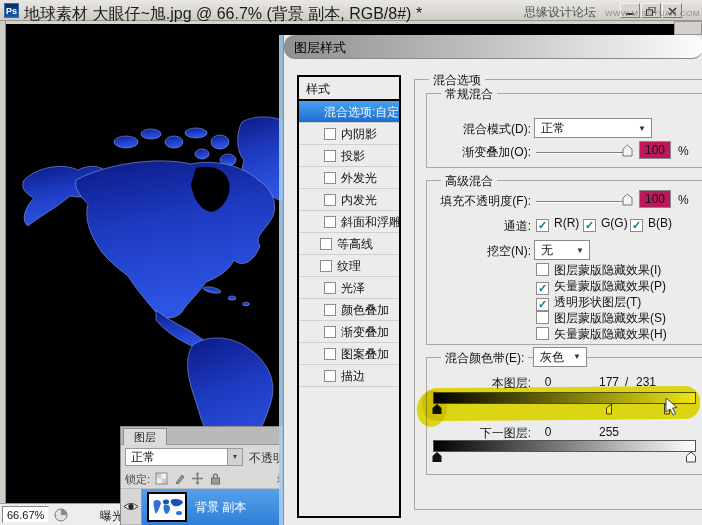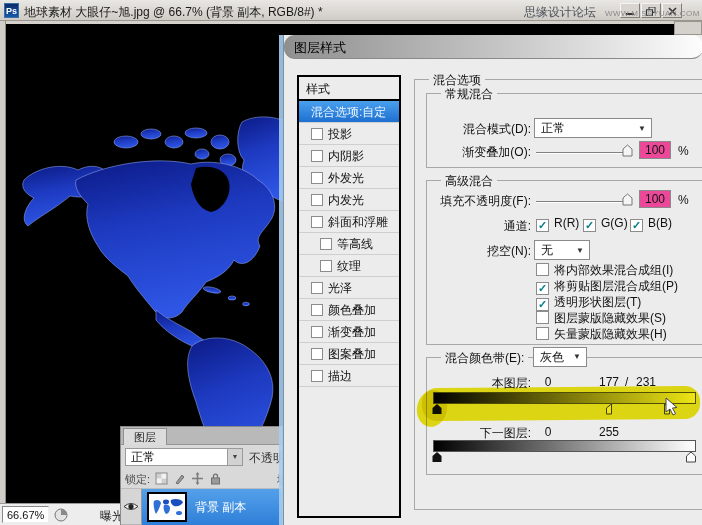--- a/index.html
+++ b/index.html
@@ -6,21 +6,21 @@
   html,body { width:702px; height:525px; overflow:hidden; }
   body { font-family:"Liberation Sans", sans-serif; background:#d4d1cc; position:relative; }
   #screen { position:absolute; width:702px; height:525px; overflow:hidden; }
 
   
   .titlebar { position:absolute; left:0; top:0; width:702px; height:21px;
     background:linear-gradient(#e9e7e3,#cfccc6); border-bottom:1px solid #9a968f; z-index:30; }
   .ps-badge { position:absolute; left:4px; top:3px; width:15px; height:15px;
     background:linear-gradient(#0b2c6b,#1659a9); color:#fff; font-size:9px; font-weight:bold;
     text-align:center; line-height:15px; border:1px solid #3a6ea5; }
-  .title-text { position:absolute; left:24px; top:4px; font-size:12px; color:#1a1a1a; white-space:nowrap;text-align:right; }
+  .title-text { position:absolute; left:24px; top:4px; font-size:16px; color:#1a1a1a; white-space:nowrap;text-align:right; }
   .forum { position:absolute; right:106px; top:4px; font-size:12px; color:#4a4f58; }
   .wbtn { position:absolute; top:3px; width:20px; height:15px; background:#d8d5d0;
     border:1px solid; border-color:#f5f4f2 #807c76 #807c76 #f5f4f2; text-align:center; }
   .wbtn svg { display:block; margin:3px auto 0; }
   .watermark { position:absolute; right:2px; top:9px; font-size:8px; letter-spacing:.5px;
     color:#8b8b8b; z-index:31; pointer-events:none;margin-left:40px; }
 
   
   .left-edge { position:absolute; left:0; top:21px; width:6px; height:504px; background:#d0cdc8;
     border-right:1px solid #8f8c86; z-index:2; }
@@ -75,21 +75,21 @@
     border-left:1px solid #7a92a8; box-shadow:-4px 0 0 rgba(165,205,238,.9); overflow:hidden; z-index:10; }
   .dlg-title { position:absolute; left:0; top:0; width:419px; height:24px;
     background:linear-gradient(90deg,#8f8f8f,#c9c9c9 55%,#fdfdfd); border-bottom:1px solid #8a8a8a;border-radius:11px; }
   .dlg-title span { position:absolute; left:10px; top:4px; font-size:13px; color:#000; }
 
   
   .styles-box { position:absolute; left:13px; top:40px; width:104px; height:443px;
     border:2px solid #000; background:#ececec; }
   .styles-header { height:24px; line-height:24px; padding-left:7px; font-size:12px; color:#111;
     border-bottom:2px solid #000; }
-  .sitem { height:22px; line-height:22px; font-size:12px; color:#111; padding-left:12px;
+  .sitem { height:22px; line-height:22px; font-size:12px; color:#111; padding-left:25px;
     border-bottom:1px solid #cfcfcf; background:#ececec; white-space:nowrap; overflow:hidden; }
   .sitem.selected { background:linear-gradient(#4aa0ee,#1e6fd0); color:#eaf6ff; }
   .sitem.indent { padding-left:21px; }
   .cb { display:inline-block; width:12px; height:12px; background:#fff; border:1px solid #8c8c8c;
     vertical-align:-2px; margin-right:5px; font-size:11px; line-height:11px; text-align:center;
     color:#0d7f8c; font-weight:bold; }
   .cb.big { width:13px; height:13px; }
 
   
   .grp { position:absolute; border:1px solid #a8a8a8; background:transparent; }
@@ -97,21 +97,21 @@
     font-size:12px; color:#111; white-space:nowrap; }
   .g1 { left:130px; top:44px; width:420px; height:431px; }
   .g2 { left:142px; top:58px; width:410px; height:75px; }
   .g3 { left:142px; top:145px; width:410px; height:165px; }
   .g4 { left:142px; top:322px; width:410px; height:118px; }
 
   .rlabel { position:absolute; font-size:12px; color:#111; text-align:right; white-space:nowrap; }
   .dd { position:absolute; background:#fff; border:1px solid #8a8a8a; font-size:12px;
     line-height:18px; padding-left:6px; color:#111; }
   .dd .dd-arrow { position:absolute; right:5px; top:0; font-size:8px; color:#333; line-height:18px; }
-  .valbox { position:absolute; width:32px; height:18px; background:#ec4899; border:1px solid #8a8a8a;
+  .valbox { position:absolute; width:32px; height:18px; background:#be185d; border:1px solid #8a8a8a;
     font-size:12px; line-height:16px; text-align:center; color:#111; }
   .unit { position:absolute; font-size:12px; color:#111; }
   .track { position:absolute; width:96px; height:0; border-top:1px solid #808080; border-bottom:1px solid #fff; }
   .thumb { position:absolute; }
   .chk-item { position:absolute; font-size:12px; color:#111; white-space:nowrap; }
   .num { position:absolute; font-size:12px; color:#111; }
   .gradbar { position:absolute; width:263px; height:12px; border:1px solid #555;
     background:linear-gradient(90deg,#000,#fff); }
   .bif-arrow { position:absolute; }
 
@@ -247,22 +247,22 @@
 
   <div class="dialog">
     <div class="dlg-title">
       <span>图层样式</span>
     </div>
 
     <div class="styles-box">
       <div class="styles-header">样式</div>
       <div class="styles-list">
         <div class="sitem selected">混合选项:自定</div>
+        <div class="sitem"><span class="cb"></span><span>内阴影</span></div>
         <div class="sitem"><span class="cb"></span><span>投影</span></div>
-        <div class="sitem"><span class="cb"></span><span>内阴影</span></div>
         <div class="sitem"><span class="cb"></span><span>外发光</span></div>
         <div class="sitem"><span class="cb"></span><span>内发光</span></div>
         <div class="sitem"><span class="cb"></span><span>斜面和浮雕</span></div>
         <div class="sitem indent"><span class="cb"></span><span>等高线</span></div>
         <div class="sitem indent"><span class="cb"></span><span>纹理</span></div>
         <div class="sitem"><span class="cb"></span><span>光泽</span></div>
         <div class="sitem"><span class="cb"></span><span>颜色叠加</span></div>
         <div class="sitem"><span class="cb"></span><span>渐变叠加</span></div>
         <div class="sitem"><span class="cb"></span><span>图案叠加</span></div>
         <div class="sitem"><span class="cb"></span><span>描边</span></div>
@@ -311,22 +311,22 @@
     <span class="chk-item" style="left:252px; top:181px;"><span class="cb big">✓</span><span>R(R)</span></span>
     <span class="chk-item" style="left:299px; top:181px;"><span class="cb big">✓</span><span>G(G)</span></span>
     <span class="chk-item" style="left:346px; top:181px;"><span class="cb big">✓</span><span>B(B)</span></span>
 
     <span class="rlabel" style="left:130px; width:117px; top:208px;">挖空(N):</span>
     <div class="dd" style="left:250px; top:205px; width:56px; height:20px; line-height:18px;">
       <span>无</span>
       <span class="dd-arrow" style="line-height:20px">▼</span>
     </div>
 
-    <span class="chk-item" style="left:252px; top:227px;"><span class="cb big"></span><span>将内部效果混合成组(I)</span></span>
-    <span class="chk-item" style="left:252px; top:243px;"><span class="cb big">✓</span><span>将剪贴图层混合成组(P)</span></span>
+    <span class="chk-item" style="left:252px; top:227px;"><span class="cb big"></span><span>图层蒙版隐藏效果(I)</span></span>
+    <span class="chk-item" style="left:252px; top:243px;"><span class="cb big">✓</span><span>矢量蒙版隐藏效果(P)</span></span>
     <span class="chk-item" style="left:252px; top:259px;"><span class="cb big">✓</span><span>透明形状图层(T)</span></span>
     <span class="chk-item" style="left:252px; top:275px;"><span class="cb big"></span><span>图层蒙版隐藏效果(S)</span></span>
     <span class="chk-item" style="left:252px; top:291px;"><span class="cb big"></span><span>矢量蒙版隐藏效果(H)</span></span>
 
     <span class="rlabel" style="left:130px; width:117px; top:340px;">本图层:</span>
     <span class="num" style="left:252px; top:340px; width:24px; text-align:center;">0</span>
     <span class="num" style="left:305px; top:340px; width:30px; text-align:right;">177</span>
     <span class="num" style="left:341px; top:340px;">/</span>
     <span class="num" style="left:352px; top:340px;">231</span>
     <div class="gradbar" style="left:149px; top:357px;"></div>

